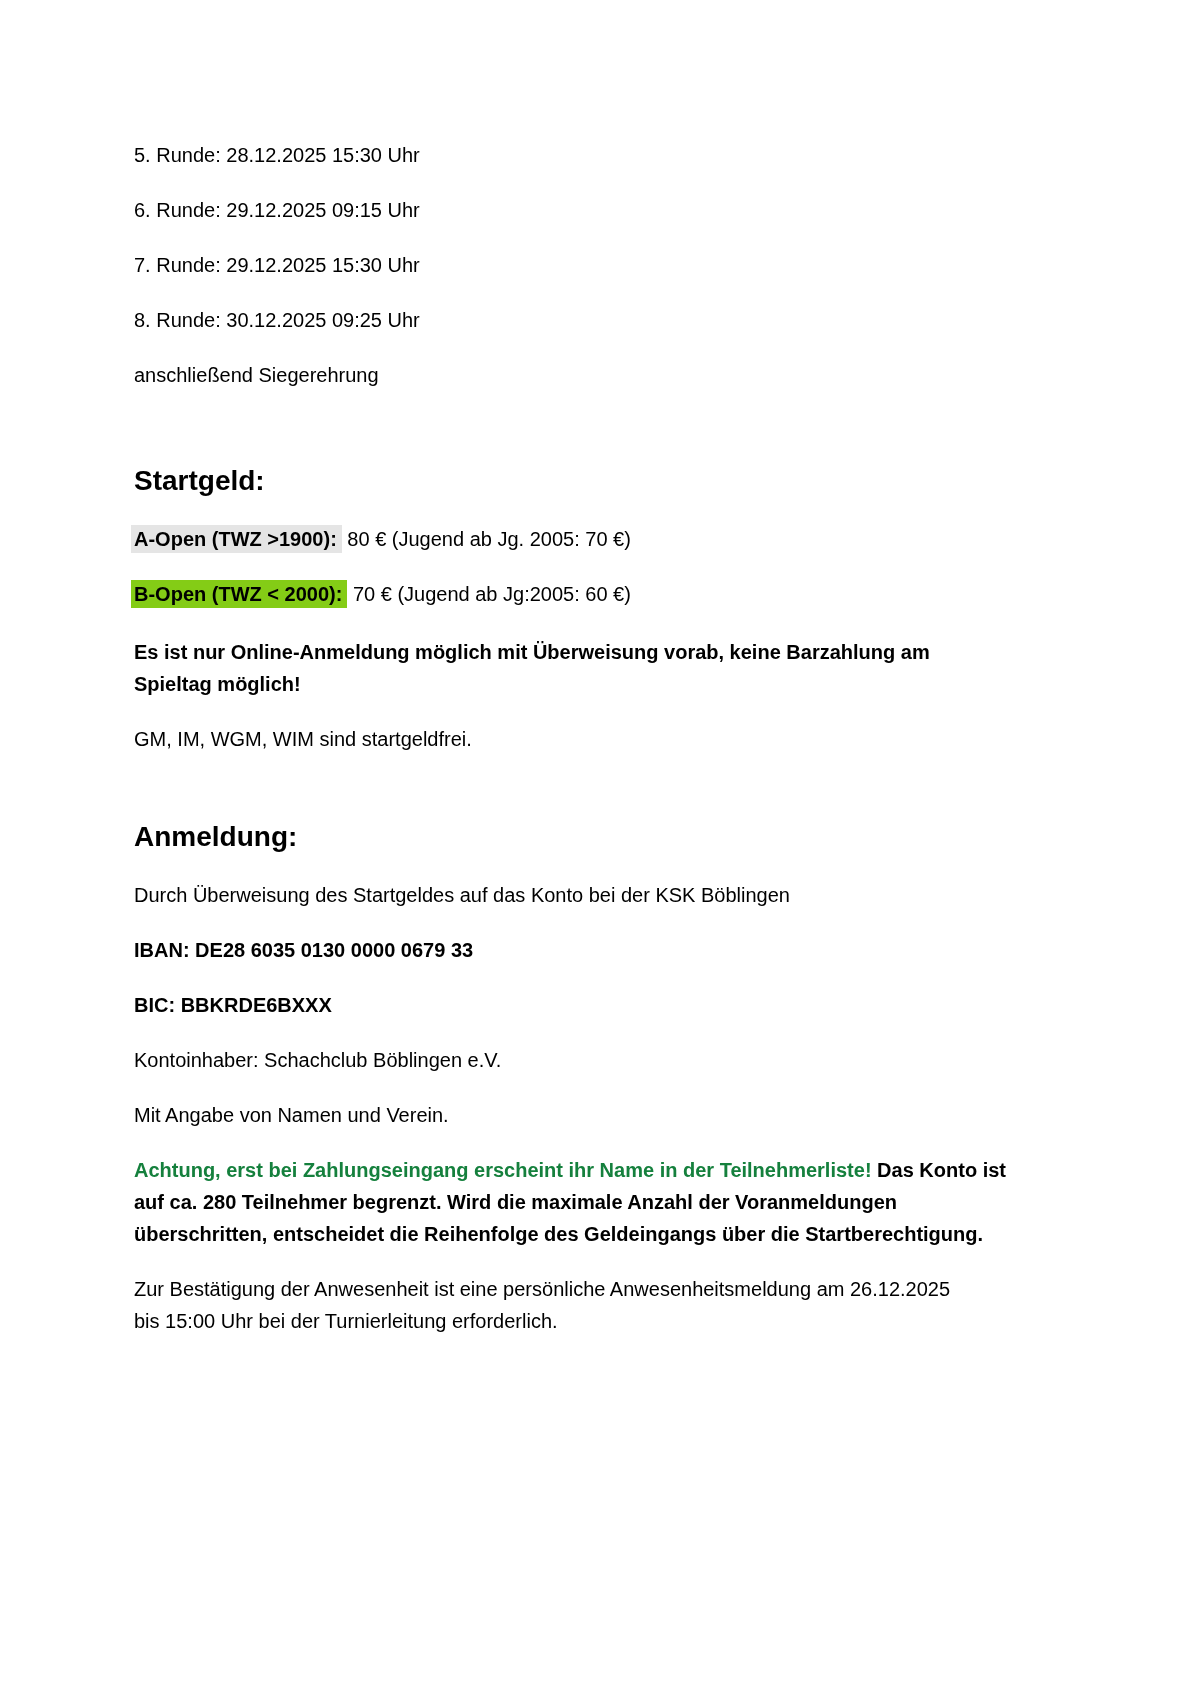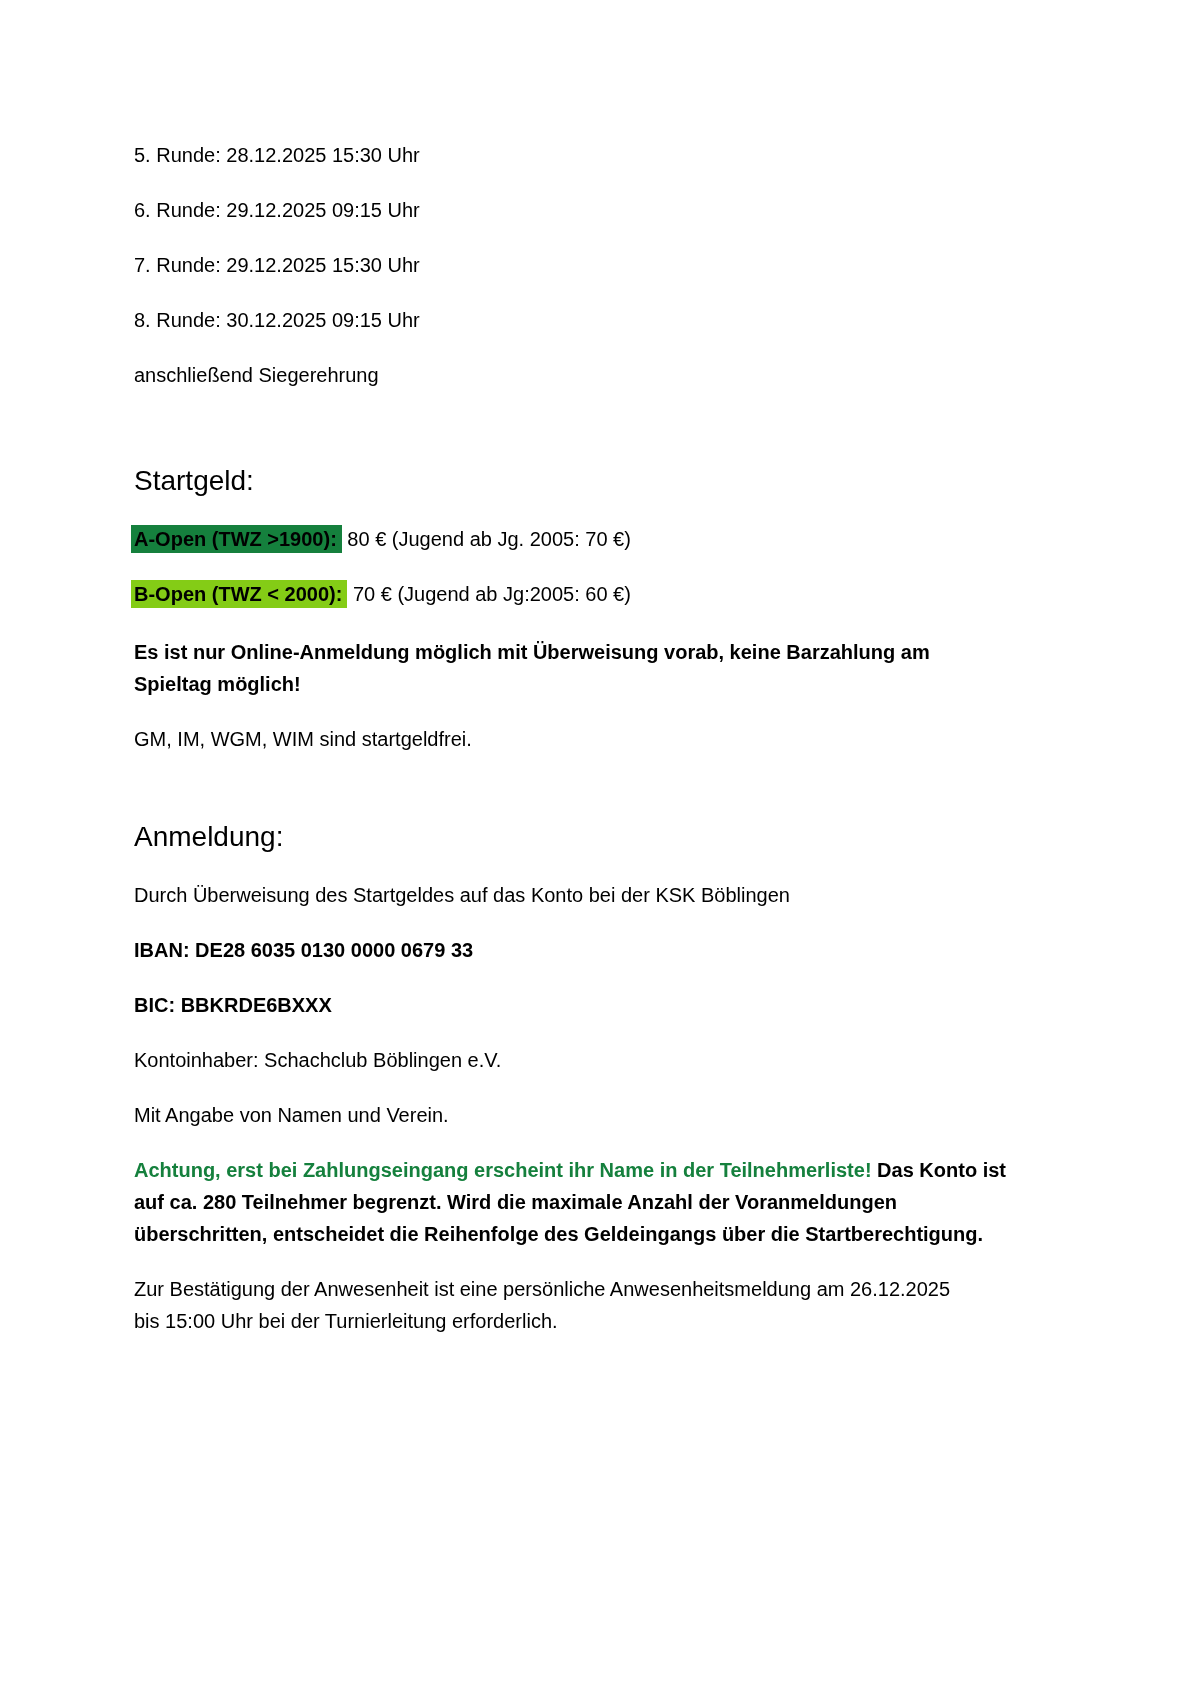--- a/index.html
+++ b/index.html
@@ -14,44 +14,44 @@
     font-size: 20px;
     line-height: 32px;
     padding: 139px 46px 0 134px;
     overflow: hidden;
   }
   .para { margin: 0 0 23px 0; }
   .line { display: block; }
   .bold { font-weight: bold; }
   .bold-note { font-weight: bold; margin-top: 26px; }
   .heading {
-    font-weight: normal;
+    font-weight: bold;
     font-size: 28px;
     line-height: 36px;
     margin: 72px 0 24px 0;
   }
   .heading-anmeldung { margin-top: 64px; }
   .hl {
     font-weight: bold;
     padding: 3px 5px 3px 3px;
     margin-left: -3px;
   }
-  .hl-cyan  { background: #15803d; }
+  .hl-cyan  { background: #e5e5e5; }
   .hl-green { background: #84cc16; }
   .red { color: #15803d; }
 </style>
 </head>
 <body>
 
 <div class="page">
 
   <p class="para">5. Runde: 28.12.2025 15:30 Uhr</p>
   <p class="para">6. Runde: 29.12.2025 09:15 Uhr</p>
   <p class="para">7. Runde: 29.12.2025 15:30 Uhr</p>
-  <p class="para">8. Runde: 30.12.2025 09:15 Uhr</p>
+  <p class="para">8. Runde: 30.12.2025 09:25 Uhr</p>
   <p class="para">anschließend Siegerehrung</p>
 
   <h2 class="heading heading-startgeld">Startgeld:</h2>
 
   <p class="para"><span class="hl hl-cyan">A-Open (TWZ &gt;1900):</span><span> 80 € (Jugend ab Jg. 2005: 70 €)</span></p>
 
   <p class="para"><span class="hl hl-green">B-Open (TWZ &lt; 2000):</span><span> 70 € (Jugend ab Jg:2005: 60 €)</span></p>
 
   <p class="para bold-note">
     <span class="line">Es ist nur Online-Anmeldung möglich mit Überweisung vorab, keine Barzahlung am</span>

